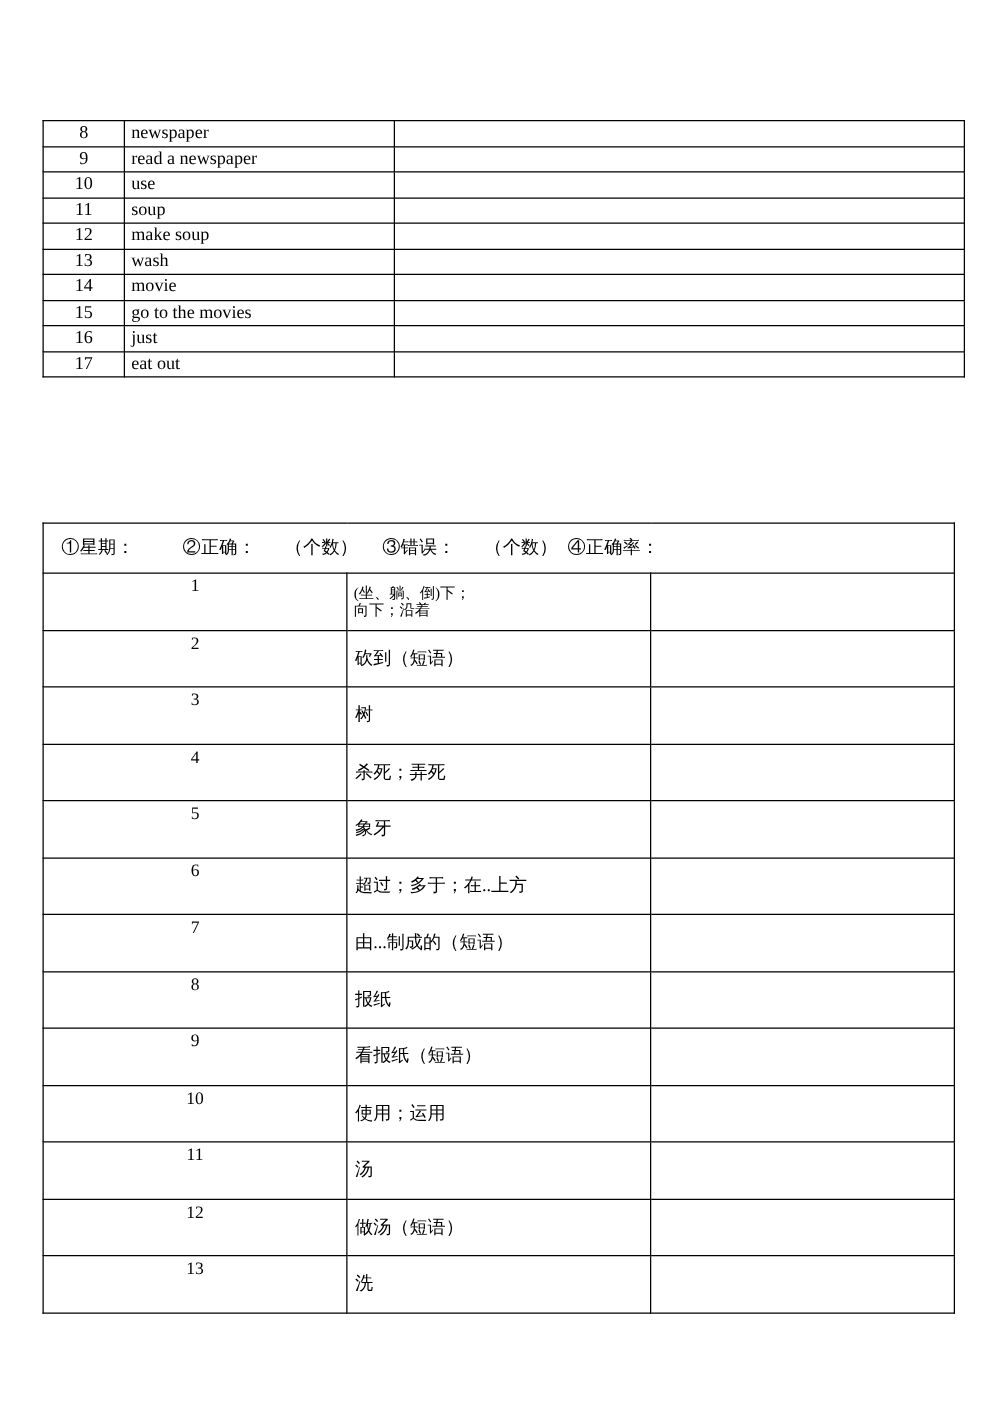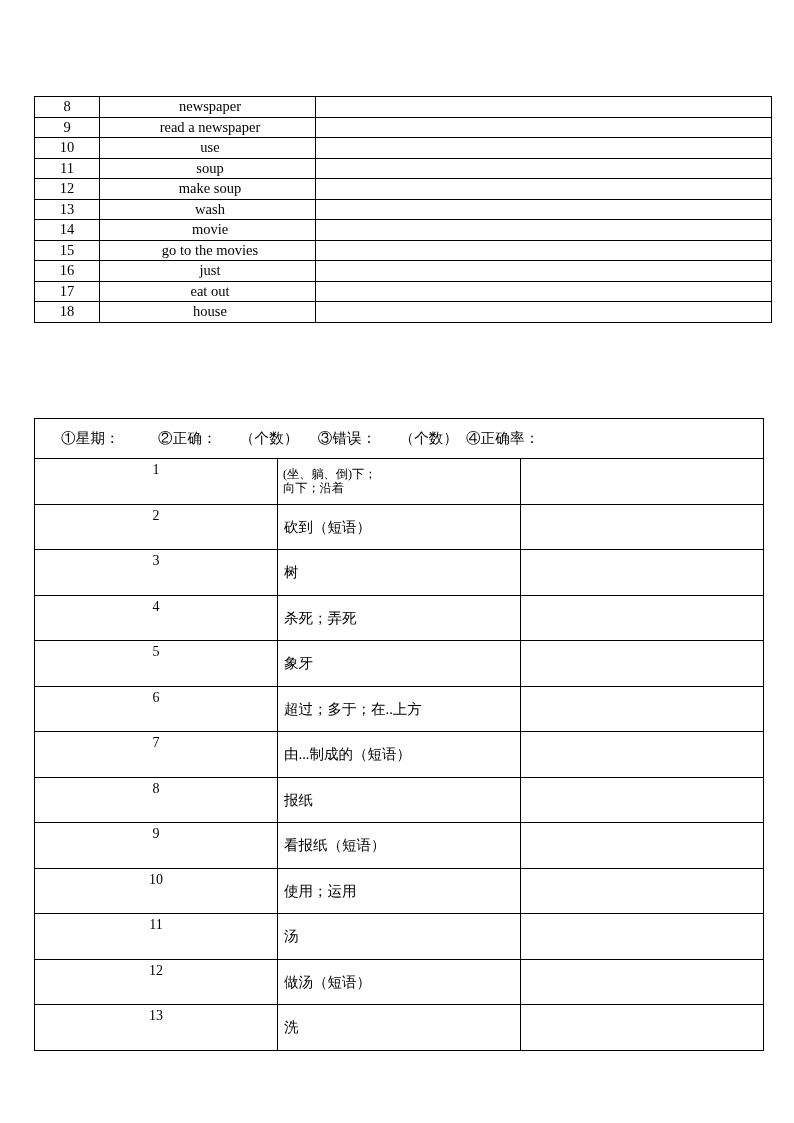--- a/index.html
+++ b/index.html
@@ -40,21 +40,21 @@
     font-size: 14.5px;
     line-height: 19.5px;
     vertical-align: middle;
   }
   .vocab-table td.num {
     width: 64px;
     text-align: center;
   }
   .vocab-table td.term {
     width: 210px;
-    text-align: center;
+    text-align: left;
     padding-left: 5px;
   }
   .vocab-table td.blank {
     width: 455px;
   }
 
   
   .meaning-table {
     position: absolute;
     left: 34px;
@@ -66,21 +66,21 @@
   .meaning-table td {
     border: 1px solid #000000;
     padding: 0;
     vertical-align: middle;
   }
   .meaning-table .header-cell {
     height: 39px;
     font-size: 14.5px;
     line-height: 39px;
     white-space: pre;
-    padding-left: 26px;
+    padding-left: 14px;
     text-align: left;
     letter-spacing: 0.2px;
     margin-top: 36px;
   }
   .meaning-table td.num {
     width: 64px;
     text-align: center;
     vertical-align: top;
     font-size: 14px;
     padding-top: 3px;
@@ -160,25 +160,20 @@
       <tr class="data-row">
         <td class="num">16</td>
         <td class="term">just</td>
         <td class="blank"></td>
       </tr>
       <tr class="data-row">
         <td class="num">17</td>
         <td class="term">eat out</td>
         <td class="blank"></td>
       </tr>
-      <tr class="data-row">
-        <td class="num">18</td>
-        <td class="term">house</td>
-        <td class="blank"></td>
-      </tr>
     </tbody>
   </table>
 
   <table class="meaning-table">
     <tbody>
       <tr>
         <td class="header-cell" colspan="3">①星期：          ②正确：      （个数）     ③错误：      （个数）  ④正确率：</td>
       </tr>
       <tr class="data-row">
         <td class="num">1</td>

